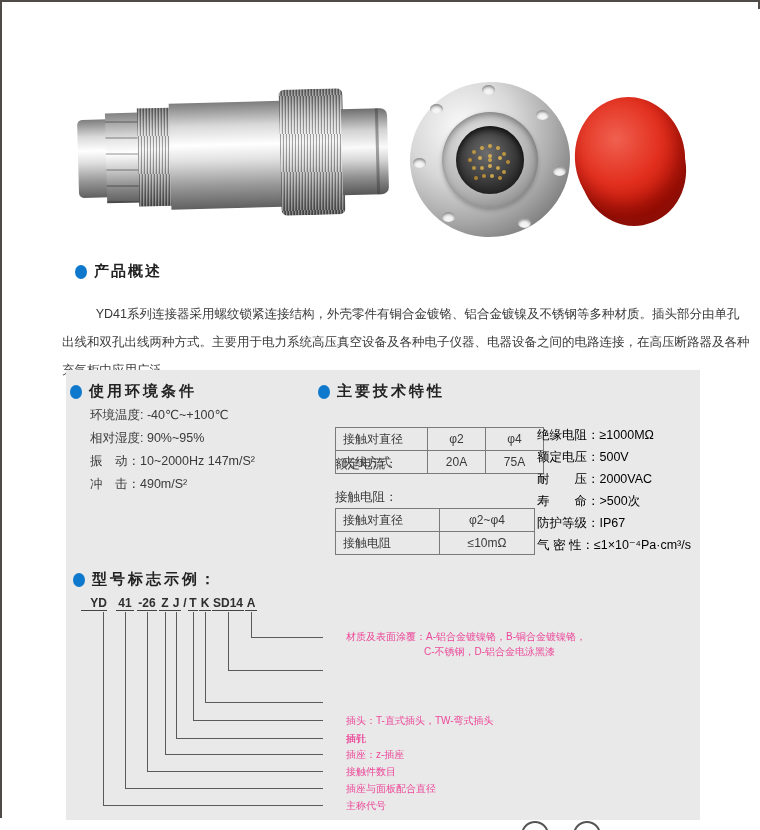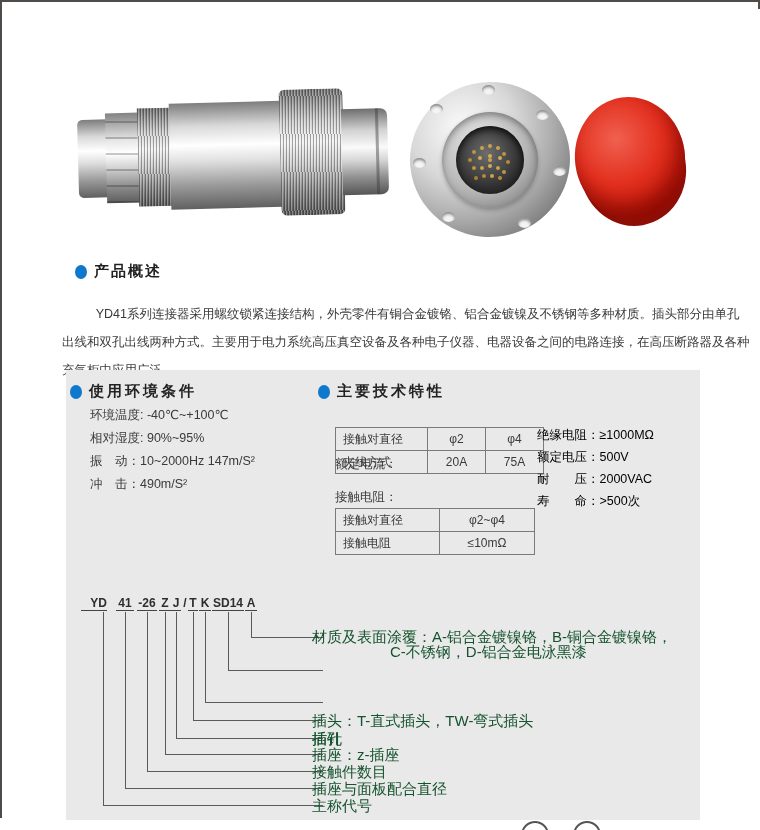--- a/index.html
+++ b/index.html
@@ -71,21 +71,21 @@
   .tbl-label{position:absolute;font-size:12.5px;color:#3a3a3a;}
   table.spec{position:absolute;border-collapse:collapse;table-layout:fixed;font-size:12px;color:#3a3a3a;}
   table.spec td{border:1px solid #7a7a7a;height:22px;text-align:center;padding:0 4px;}
   table.spec td.rowhead{text-align:left;padding-left:7px;}
 
   
   .code-token{position:absolute;top:596px;height:14px;font-size:12px;font-weight:bold;color:#2e2e2e;
       text-align:center;border-bottom:1.5px solid #444;}
   .code-token.noline{border-bottom:none;}
   .connector{position:absolute;top:612px;border-left:1px solid #5a5a5a;border-bottom:1px solid #5a5a5a;}
-  .anno-label{position:absolute;left:312px;font-size:15px;line-height:15px;color:#14532d;white-space:nowrap;}
+  .anno-label{position:absolute;left:346px;font-size:10px;line-height:15px;color:#ec4899;white-space:nowrap;}
   .anno-line2.indent-a{padding-left:78px;}
   .anno-line2.indent-b{padding-left:48px;}
 
   .footer-circle{position:absolute;top:821px;width:24px;height:24px;border:2px solid #555;border-radius:50%;background:#fff;}
 </style>
 </head>
 <body>
 
 <div class="page">
 
@@ -173,22 +173,28 @@
       <td>≤10mΩ</td>
     </tr>
   </tbody>
     </table>
 
   <div class="spec-list">
     <div>绝缘电阻：≥1000MΩ</div>
     <div>额定电压：500V</div>
     <div>耐　　压：2000VAC</div>
     <div>寿　　命：&gt;500次</div>
-  </div>
-
+    <div>防护等级：IP67</div>
+    <div>气 密 性：≤1×10⁻⁴Pa·cm³/s</div>
+  </div>
+
+  <div class="section-head" style="left:73px;top:570px;">
+    <span class="bullet"></span>
+    <span class="head-text">型号标志示例：</span>
+  </div>
 
   <div class="code-token" style="left:81px;width:26px;text-align:right;">YD</div>
   <div class="code-token" style="left:116px;width:18px;">41</div>
   <div class="code-token" style="left:137px;width:20px;">-26</div>
   <div class="code-token" style="left:159px;width:12px;">Z</div>
   <div class="code-token" style="left:171px;width:10px;">J</div>
   <div class="code-token noline" style="left:181px;width:8px;">/</div>
   <div class="code-token" style="left:188px;width:10px;">T</div>
   <div class="code-token" style="left:199px;width:12px;">K</div>
   <div class="code-token" style="left:212px;width:32px;">SD14</div>

